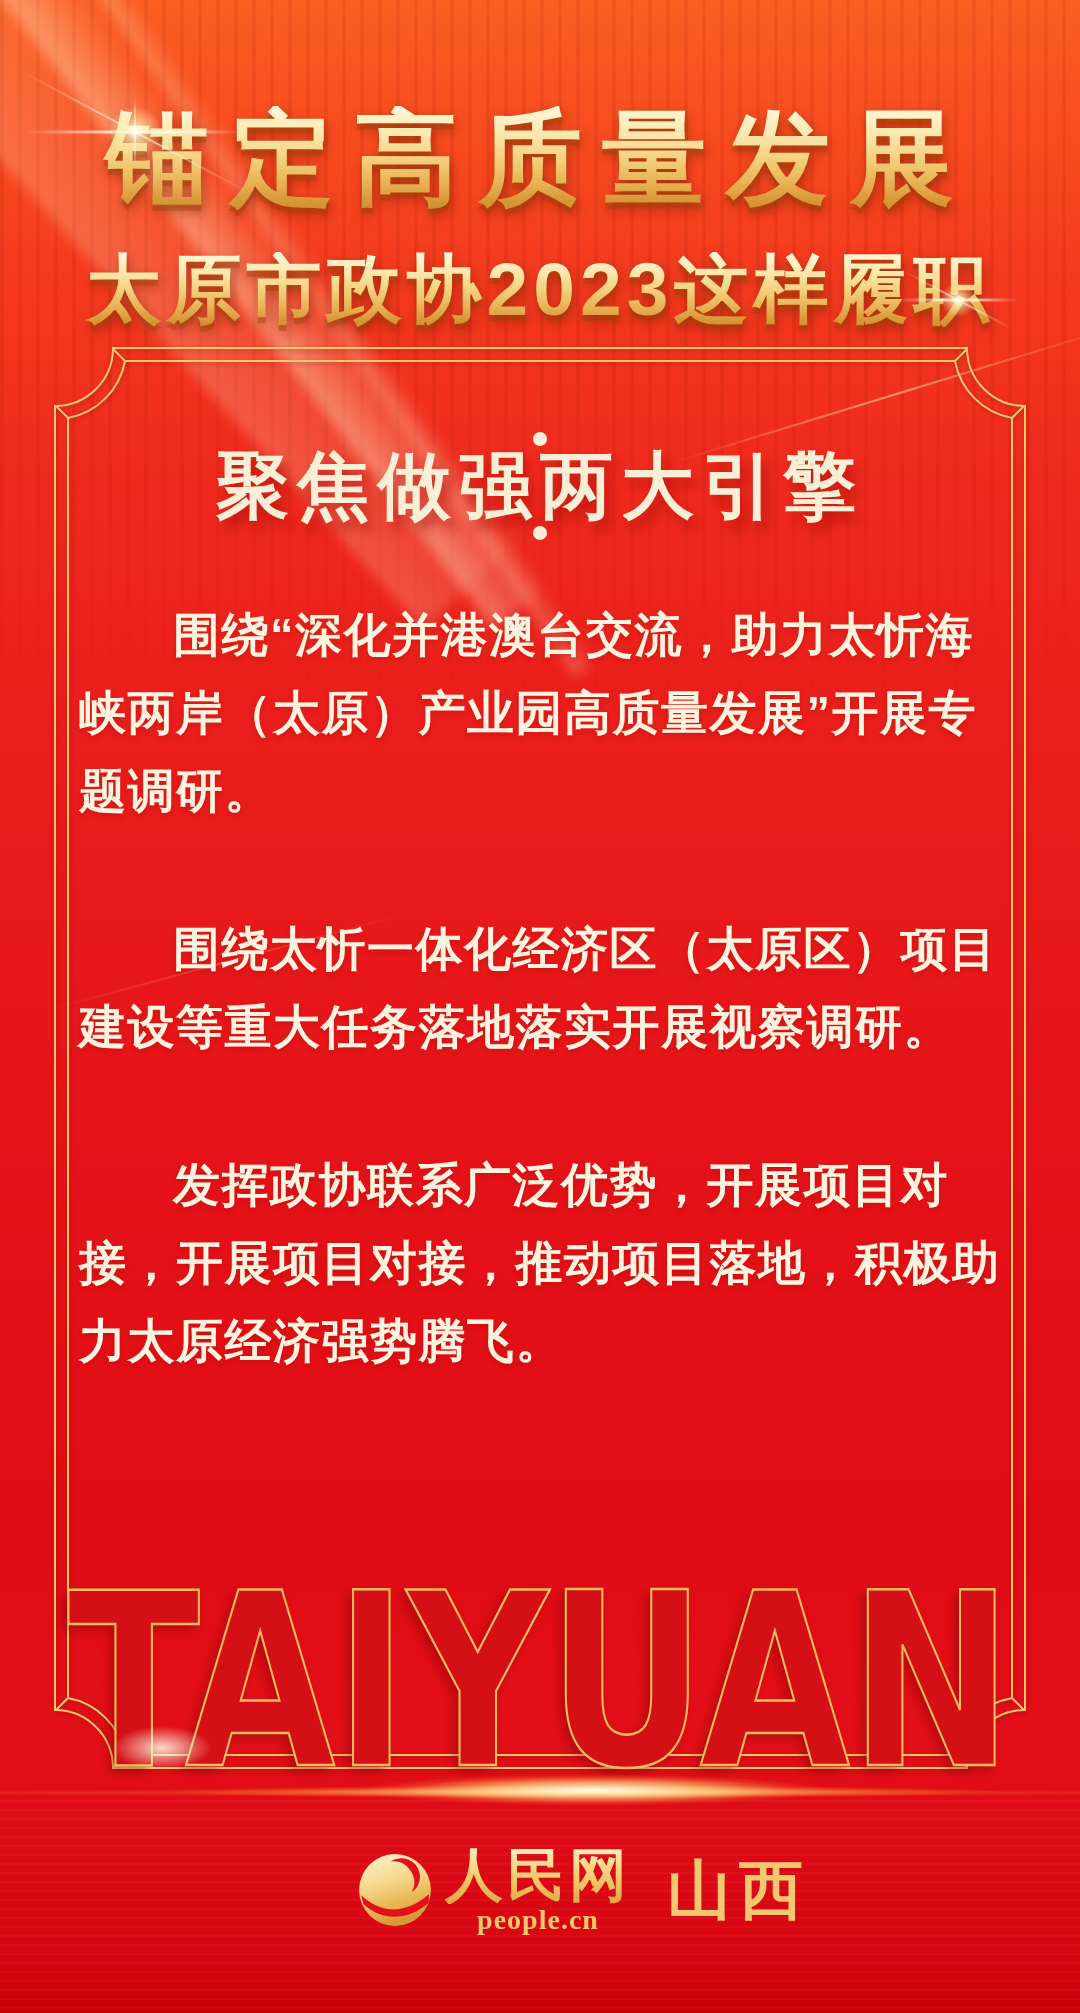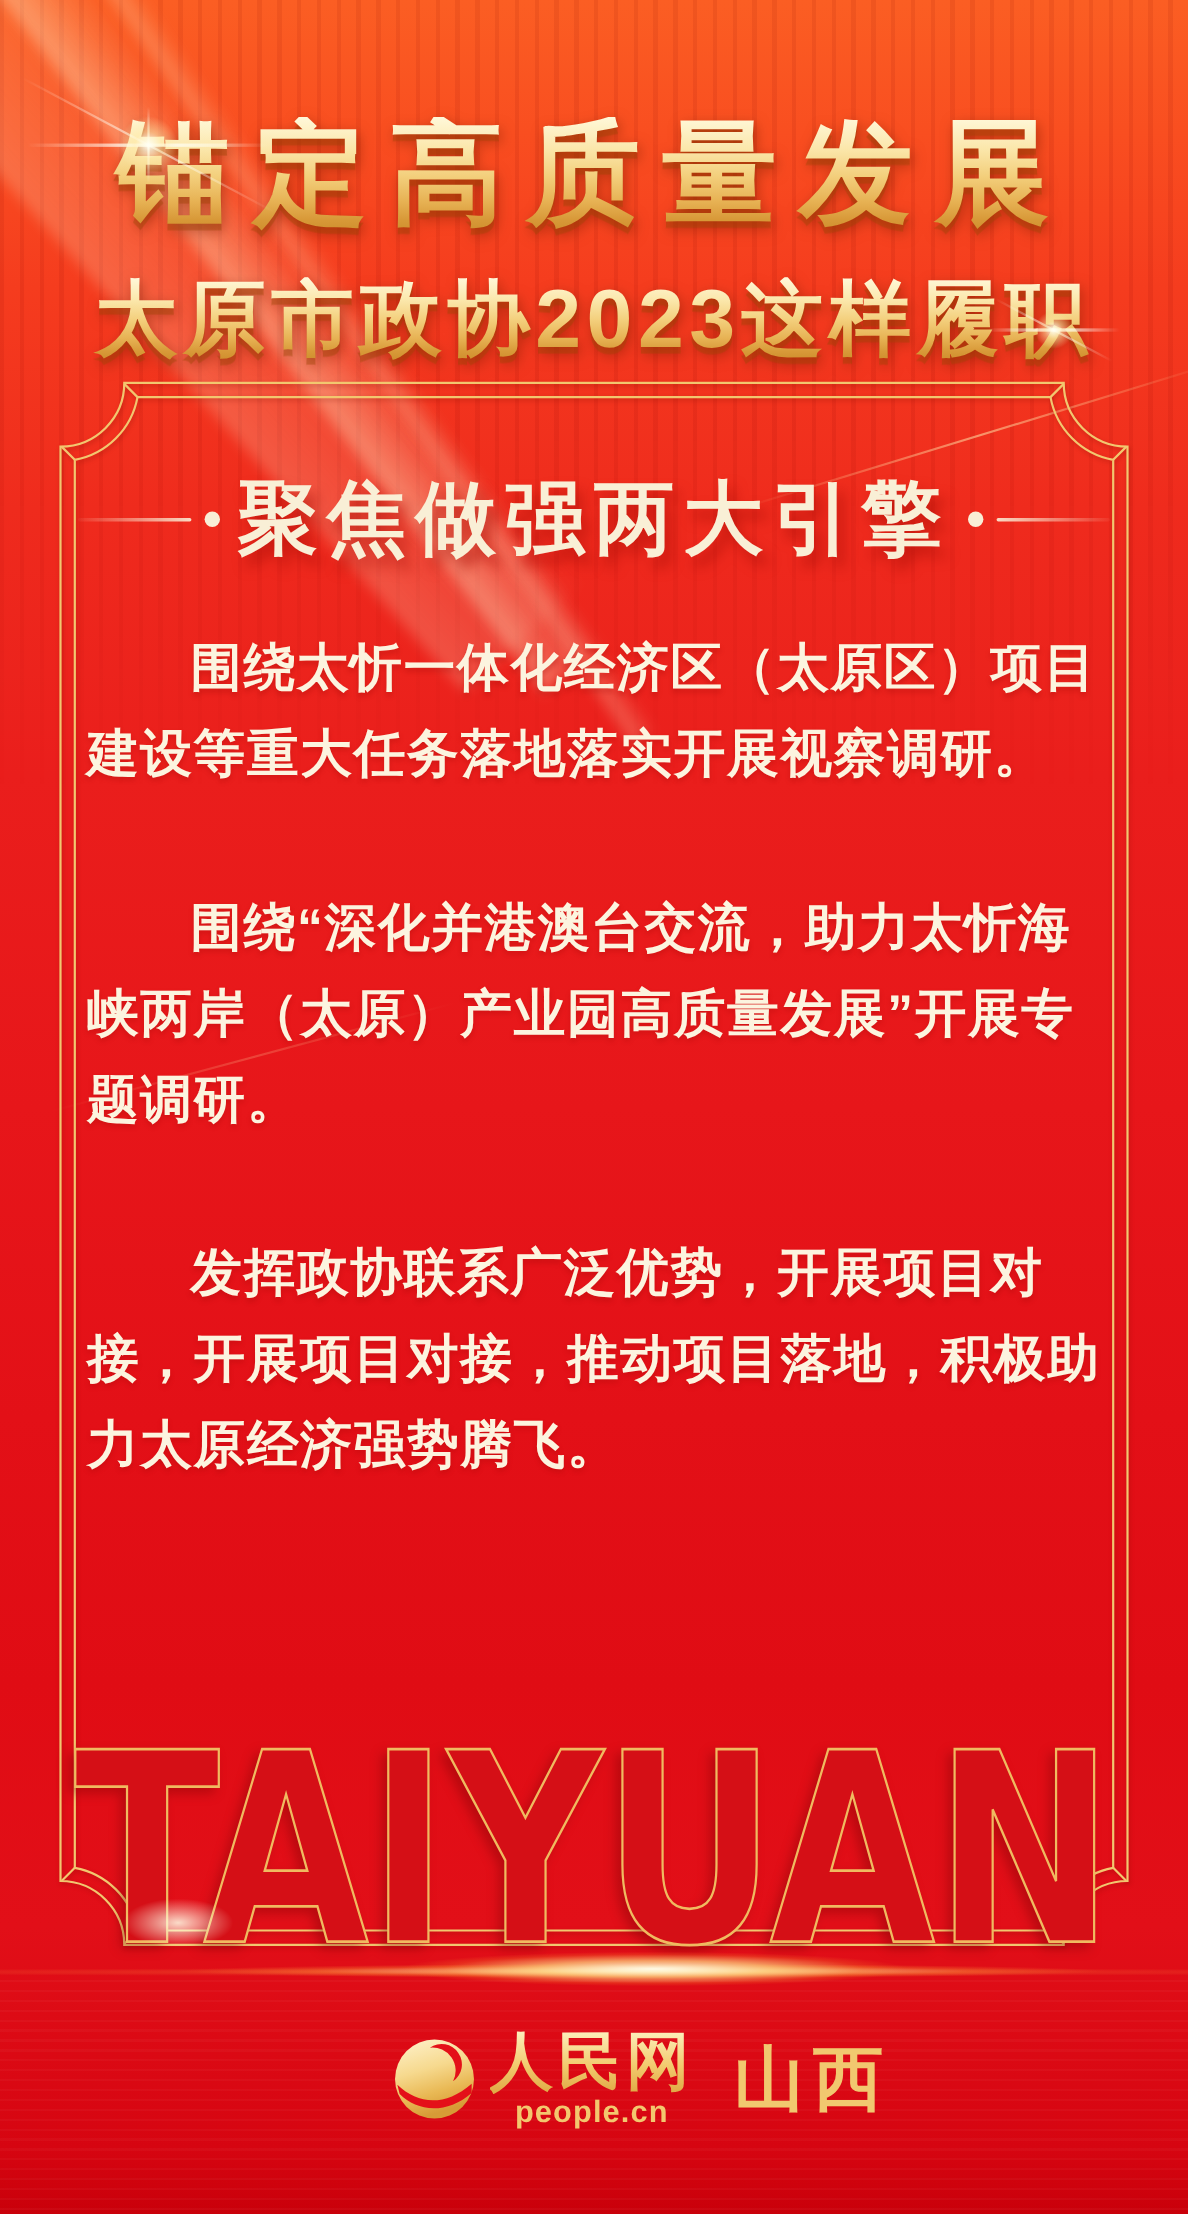--- a/index.html
+++ b/index.html
@@ -38,21 +38,21 @@
   
   .gold3d{position:absolute;left:0;width:100%;text-align:center;margin:0;font-weight:900;line-height:1;
     background-image:linear-gradient(180deg,#fff8da 0%,#fbe7ab 28%,#f3cf7c 52%,#e7b254 74%,#d89938 90%,#cf8f2e 100%);
     -webkit-background-clip:text;background-clip:text;color:transparent;
     filter:drop-shadow(0 6px 0 rgba(158,68,4,.42)) drop-shadow(2px 4px 6px rgba(120,26,0,.5));}
   .title{top:106px;font-size:104px;letter-spacing:20px;}
   .subtitle{top:252px;font-size:75px;letter-spacing:5px;}
   
   .frame{position:absolute;left:55px;top:348px;width:970px;height:1420px;}
   .frame svg.border{position:absolute;inset:0;overflow:visible;filter:drop-shadow(1px 2px 2px rgba(120,10,0,.35));}
-  .section-header{display:flex;align-items:center;margin:84px 16px 0;}
+  .section-header{display:flex;align-items:center;margin:84px 16px 0;flex-direction:column;}
   .deco-line{flex:1;height:3px;border-radius:2px;}
   .deco-line.left{background:linear-gradient(90deg,rgba(250,238,214,.05),rgba(250,238,214,.9));margin-right:12px;}
   .deco-line.right{background:linear-gradient(270deg,rgba(250,238,214,.05),rgba(250,238,214,.9));margin-left:12px;}
   .deco-dot{width:14px;height:14px;border-radius:50%;background:#f9eed6;flex:0 0 auto;}
   .section-title{margin:0 16px;font-size:73px;font-weight:900;color:#f9efd6;letter-spacing:8px;line-height:1.1;
     text-shadow:6px 9px 12px rgba(165,12,6,.55);}
   .body-text{margin:56px 24px 0;}
   .body-text p{margin:0 0 80px;font-size:47px;line-height:78px;font-weight:700;color:#fcf4df;
     text-indent:2em;letter-spacing:1.5px;text-shadow:0 3px 5px rgba(160,10,5,.3);}
   .watermark{position:absolute;left:0;bottom:-2px;width:970px;height:235px;overflow:visible;}
@@ -66,21 +66,21 @@
       radial-gradient(ellipse 95% 5% at 50% 55%,rgba(255,140,60,.4),rgba(255,140,60,0) 80%);}
   .glint{position:absolute;left:112px;top:1726px;width:100px;height:44px;
     background:radial-gradient(closest-side,rgba(255,255,232,.85),rgba(255,220,130,0));}
   
   .footer{position:absolute;top:1846px;left:0;width:100%;display:flex;justify-content:center;align-items:center;padding-left:44px;}
   .logo-mark{width:76px;height:76px;flex:0 0 auto;}
   .logo-col{display:flex;flex-direction:column;align-items:center;margin-left:12px;}
   .logo-cn{font-size:58px;font-weight:900;letter-spacing:4px;line-height:1;
     background-image:linear-gradient(180deg,#fdf0bd,#f2ca6e 55%,#dfa843);
     -webkit-background-clip:text;background-clip:text;color:transparent;}
-  .logo-domain{margin-top:2px;font-size:28px;font-weight:700;color:#f3c76e;letter-spacing:1px;line-height:1;}
+  .logo-domain{margin-top:2px;font-size:28px;font-weight:700;color:#f3c76e;letter-spacing:1px;line-height:1;font-family:Liberation Serif, serif;}
   .region{margin-left:36px;font-size:64px;font-weight:700;color:#f1c86f;letter-spacing:8px;line-height:1;}
 </style>
 </head>
 <body>
 
 <div class="poster">
 
   <div class="pinstripes"></div>
   <div class="ray r1"></div>
   <div class="ray r2"></div>
@@ -114,22 +114,22 @@
 
     <div class="section-header">
       <span class="deco-line left"></span>
       <span class="deco-dot"></span>
       <h3 class="section-title">聚焦做强两大引擎</h3>
       <span class="deco-dot"></span>
       <span class="deco-line right"></span>
     </div>
 
     <div class="body-text">
+      <p>围绕“深化并港澳台交流，助力太忻海峡两岸（太原）产业园高质量发展”开展专题调研。</p>
       <p>围绕太忻一体化经济区（太原区）项目建设等重大任务落地落实开展视察调研。</p>
-      <p>围绕“深化并港澳台交流，助力太忻海峡两岸（太原）产业园高质量发展”开展专题调研。</p>
       <p>发挥政协联系广泛优势，开展项目对接，开展项目对接，推动项目落地，积极助力太原经济强势腾飞。</p>
     </div>
 
     <svg class="watermark" viewBox="0 0 970 235">
       <text x="485" y="230" text-anchor="middle" textLength="945" lengthAdjust="spacingAndGlyphs" font-size="240" fill="#d50f16" stroke="#f0ba60" stroke-width="2.5">TAIYUAN</text>
     </svg>
   </div>
 
   <div class="glint"></div>
   <div class="glow"></div>

